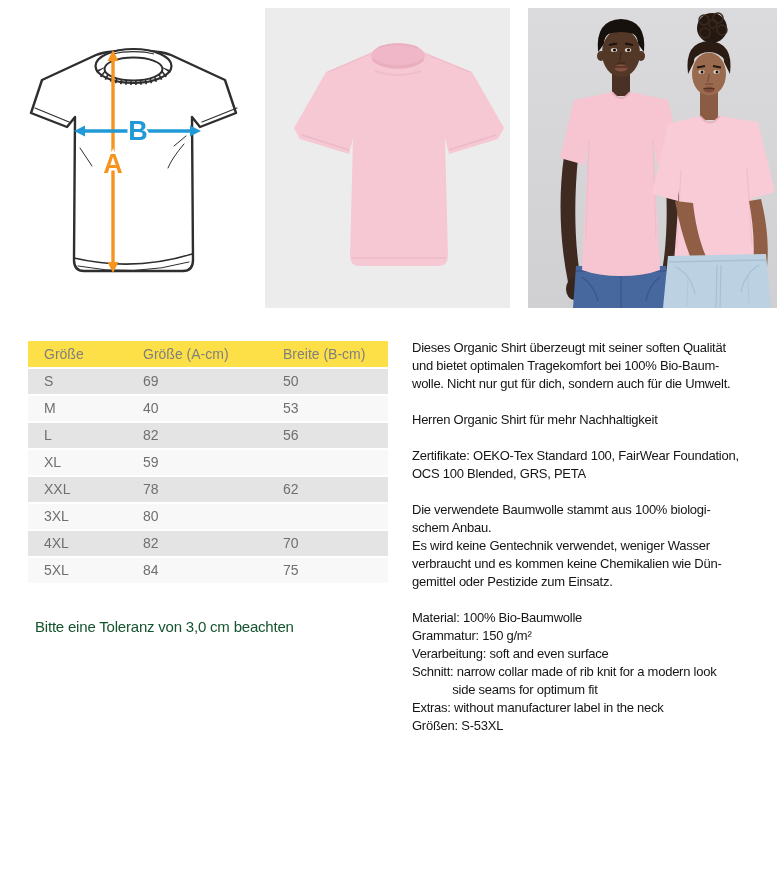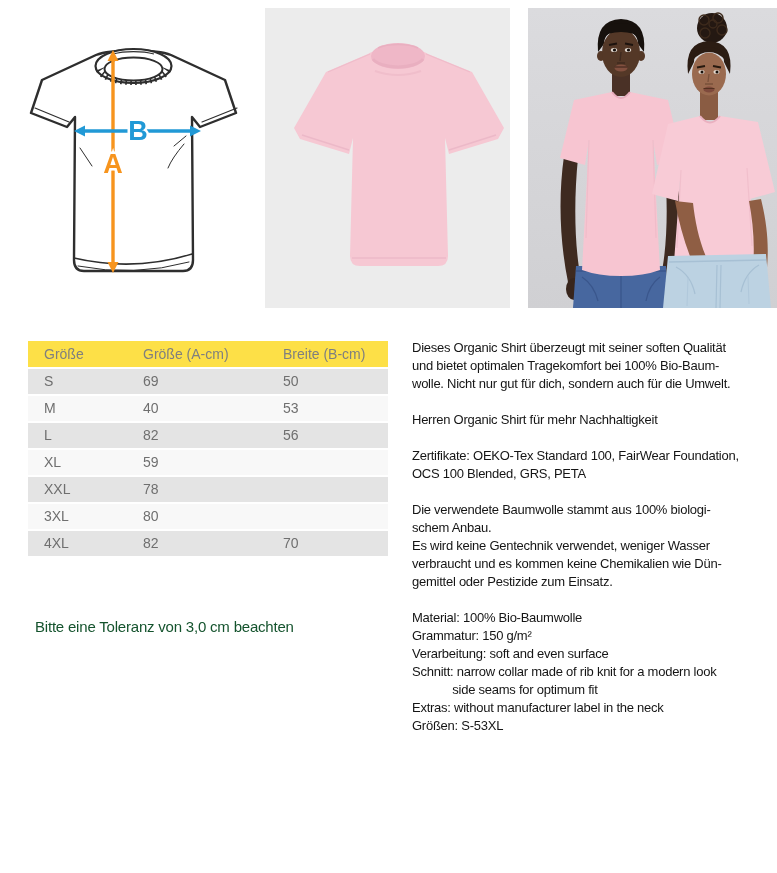--- a/index.html
+++ b/index.html
@@ -206,29 +206,35 @@
       <div>82</div>
       <div>56</div>
     </div>
     <div class="t-row t-even">
       <div>XL</div>
       <div>59</div>
     </div>
     <div class="t-row t-odd">
       <div>XXL</div>
       <div>78</div>
+      <div>62</div>
     </div>
     <div class="t-row t-even">
       <div>3XL</div>
       <div>80</div>
     </div>
     <div class="t-row t-odd">
       <div>4XL</div>
       <div>82</div>
       <div>70</div>
+    </div>
+    <div class="t-row t-even">
+      <div>5XL</div>
+      <div>84</div>
+      <div>75</div>
     </div>
   </div>
 
   <div class="tolerance">Bitte eine Toleranz von 3,0 cm beachten</div>
 
   <div class="description">Dieses Organic Shirt überzeugt mit seiner soften Qualität
 und bietet optimalen Tragekomfort bei 100% Bio-Baum-
 wolle. Nicht nur gut für dich, sondern auch für die Umwelt.
 
 Herren Organic Shirt für mehr Nachhaltigkeit

